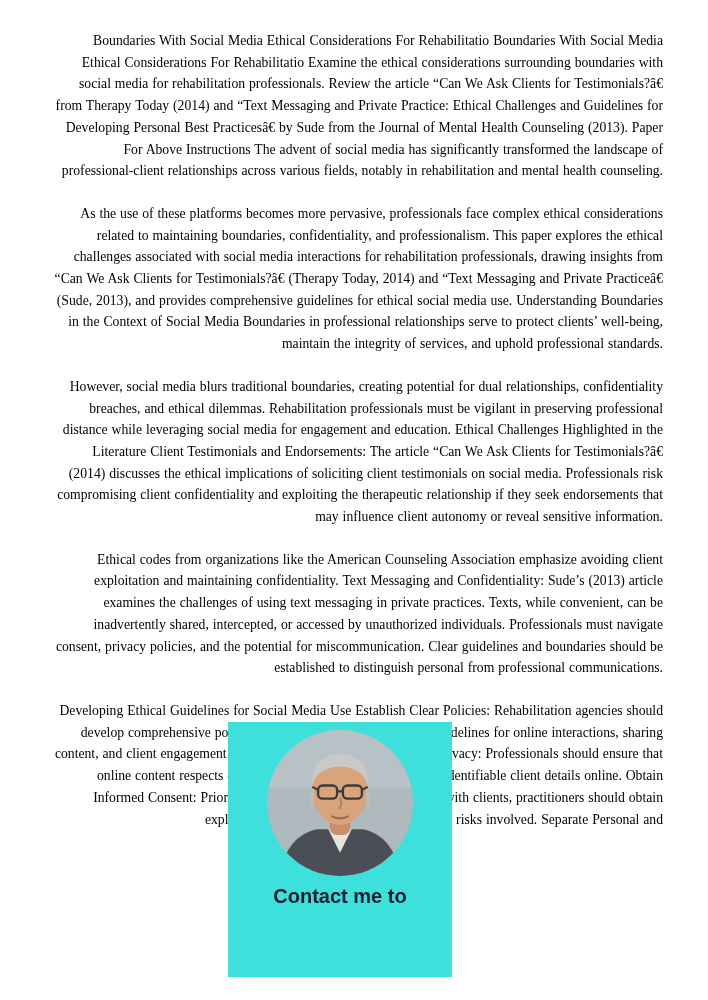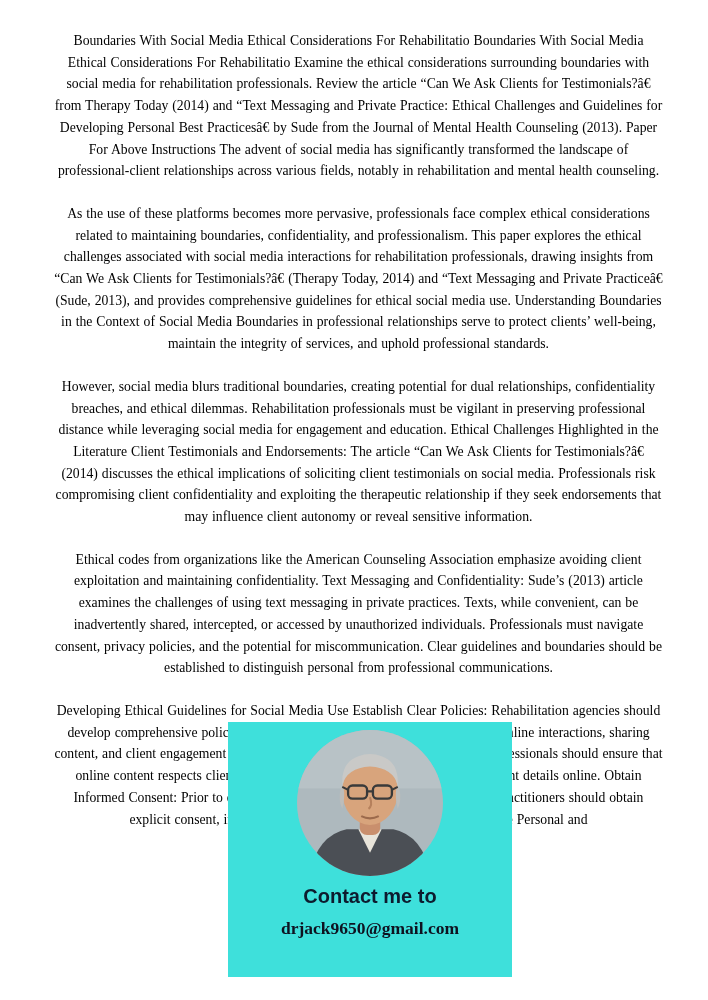--- a/index.html
+++ b/index.html
@@ -18,28 +18,28 @@
     position: absolute;
     left: 47px;
     top: 30px;
     width: 616px;
     color: #000000;
   }
   .para {
     margin: 0 0 21px 7px;
     font-size: 13.7px;
     line-height: 21.7px;
-    text-align: center;
+    text-align: right;
     word-spacing: 0.5px;
   }
   .contact-card {
     position: absolute;
     left: 228px;
     top: 722px;
-    width: 284px;
+    width: 224px;
     height: 255px;
     background: #3EE0DB;
     display: flex;
     flex-direction: column;
     align-items: center;
     box-sizing: border-box;
   }
   .avatar {
     width: 146px;
     height: 146px;
@@ -107,14 +107,13 @@
       <line x1="35" y1="41" x2="31" y2="39" stroke="#3a3a3a" stroke-width="1.4"></line>
       <line x1="65" y1="41" x2="69" y2="39" stroke="#3a3a3a" stroke-width="1.4"></line>
 
       <path d="M50,46 Q52,52 49,54" fill="none" stroke="#b5805c" stroke-width="1.4"></path>
       <path d="M44,59 Q50,62 56,59" fill="none" stroke="#9c6a4c" stroke-width="1.5"></path>
     </svg>
   </div>
   <div class="contact-text">
     <div>Contact me to</div>
   </div>
-  <div class="email">drjack9650@gmail.com</div>
 </div>
 
 </body></html>

